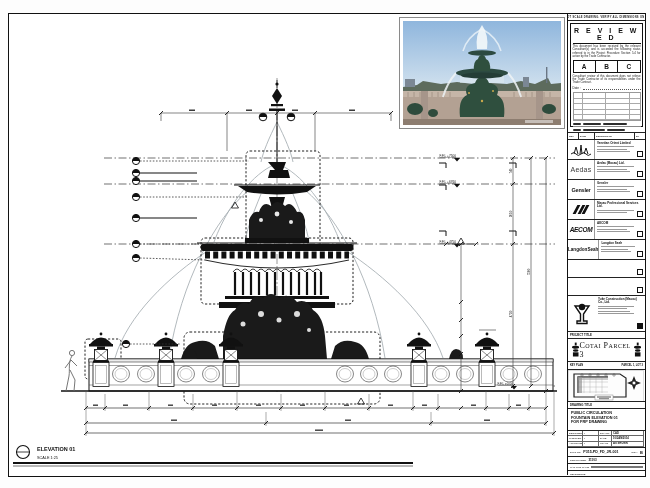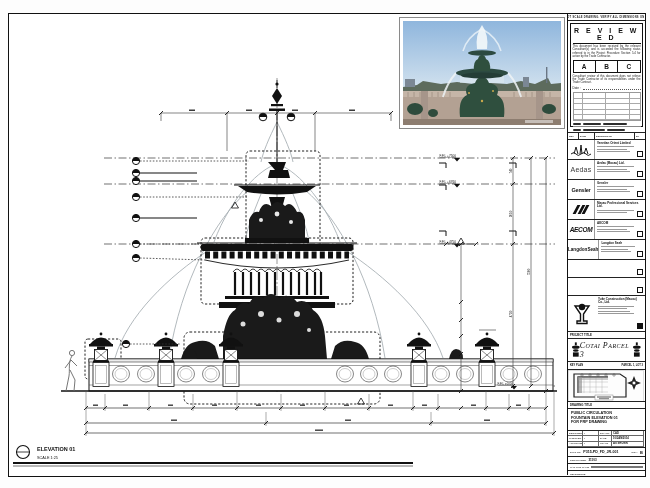--- a/index.html
+++ b/index.html
@@ -50,21 +50,21 @@
   .logo-aedas{font-size:7px;color:#3a3a3a;font-weight:500;letter-spacing:.2px;}
   .logo-gensler{font-size:5.5px;font-weight:bold;letter-spacing:-.2px;}
   .logo-aecom{font-size:6.5px;font-weight:bold;font-style:italic;letter-spacing:-.3px;}
   .logo-ls{font-size:4.6px;font-weight:bold;}
   .mps-bars{display:flex;gap:1.5px;}
   .mps-bars b{width:3px;height:9px;background:#111;transform:skewX(-28deg);}
   .empty-box{height:18px;}
   .contractor{height:36px;display:flex;}
   .contractor .cons-logo{flex:0 0 28px;border-right:none;}
   .ptitle-bar,.dtitle-bar{height:7px;font-size:2.8px;font-weight:bold;display:flex;align-items:center;padding-left:2px;background:#fff;}
-  .ptitle-box{height:23px;display:flex;align-items:center;justify-content:space-between;padding:0 4px;font-style:italic;}
+  .ptitle-box{height:23px;display:flex;align-items:center;justify-content:space-between;padding:0 4px;}
   .ptitle-text{font-family:"Liberation Serif",serif;font-variant:small-caps;font-size:8px;letter-spacing:.5px;}
   .keyplan{height:40px;}
   .kp-head{height:7px;border-bottom:0.6px solid #222;display:flex;justify-content:space-between;
     align-items:center;font-size:2.6px;font-weight:bold;padding:0 2px;}
   .dtitle-box{height:22px;font-size:3.8px;font-weight:bold;line-height:4.6px;padding:2px 3px;white-space:pre-line;}
   .fields{height:17px;display:grid;grid-template-columns:15px 16px 13px 32px;grid-auto-rows:1fr;}
   .fields span{border-right:0.5px solid #666;border-bottom:0.5px solid #666;font-size:2.5px;
     display:flex;align-items:center;padding-left:1px;overflow:hidden;white-space:nowrap;}
   .fields .val{font-size:2.7px;font-weight:bold;}
   .numrow{display:flex;align-items:center;gap:2px;padding:0 2px;font-size:2.5px;}

